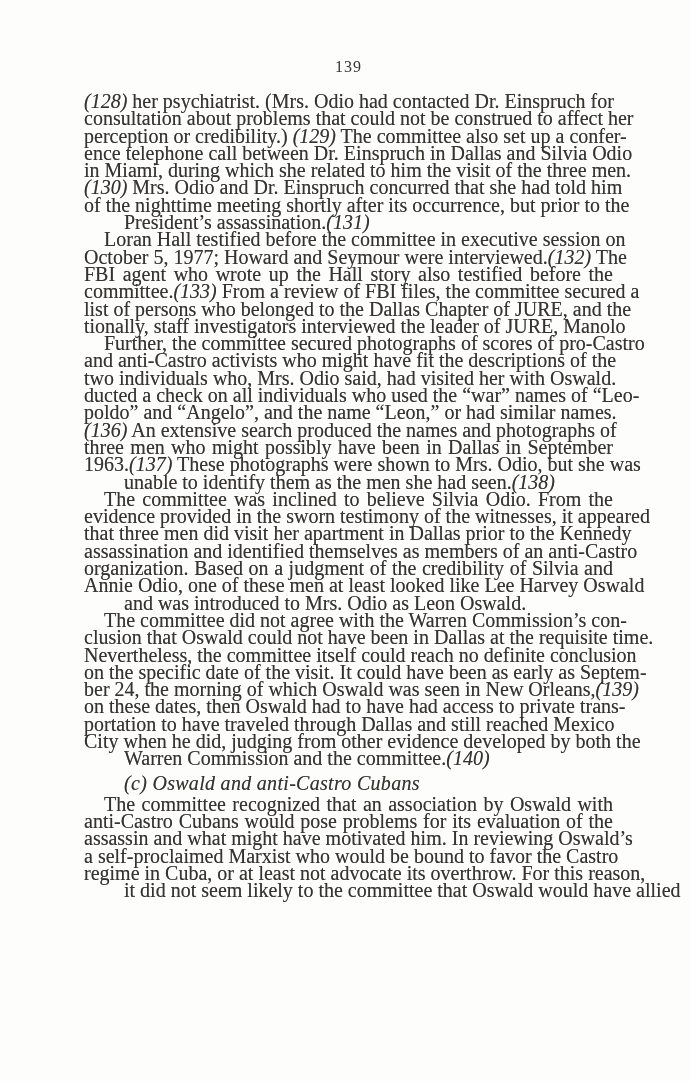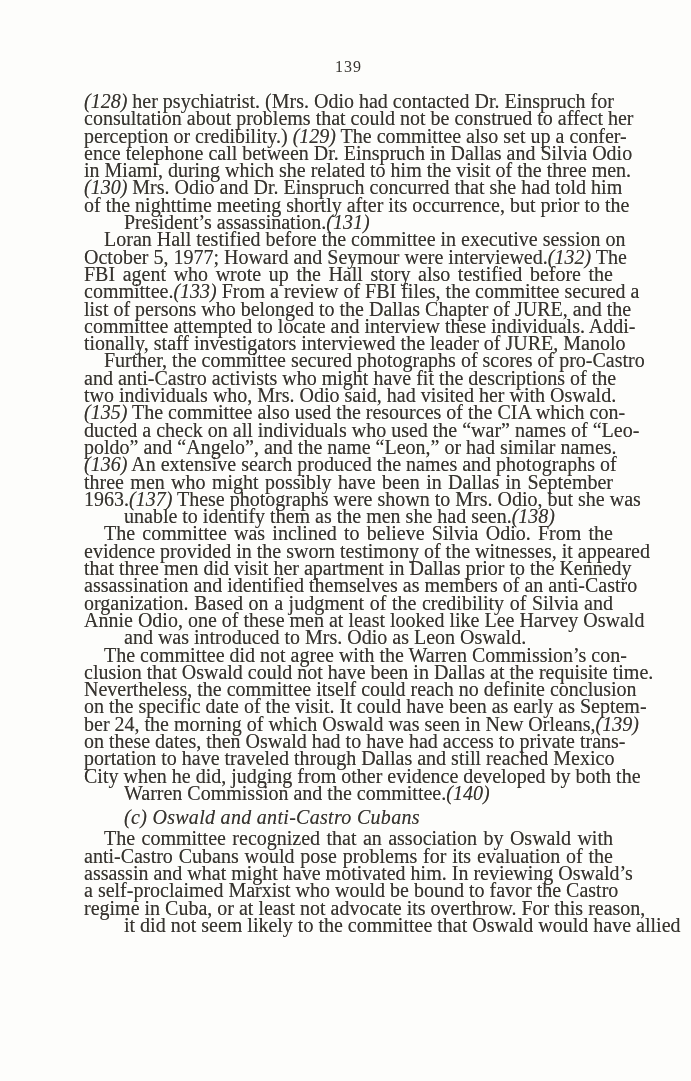--- a/index.html
+++ b/index.html
@@ -79,28 +79,26 @@
           <div class="line"><i>(130)</i> Mrs. Odio and Dr. Einspruch concurred that she had told him</div>
           <div class="line">of the nighttime meeting shortly after its occurrence, but prior to the</div>
           <div class="line last">President’s assassination.<i>(131)</i></div>
         </div>
         <div class="paragraph">
           <div class="line indent">Loran Hall testified before the committee in executive session on</div>
           <div class="line">October 5, 1977; Howard and Seymour were interviewed.<i>(132)</i> The</div>
           <div class="line">FBI agent who wrote up the Hall story also testified before the</div>
           <div class="line">committee.<i>(133)</i> From a review of FBI files, the committee secured a</div>
           <div class="line">list of persons who belonged to the Dallas Chapter of JURE, and the</div>
-          <div class="line">committee attempted to locate and interview these individuals. Addi-</div>
           <div class="line">tionally, staff investigators interviewed the leader of JURE, Manolo</div>
         </div>
         <div class="paragraph">
           <div class="line indent">Further, the committee secured photographs of scores of pro-Castro</div>
           <div class="line">and anti-Castro activists who might have fit the descriptions of the</div>
           <div class="line">two individuals who, Mrs. Odio said, had visited her with Oswald.</div>
-          <div class="line"><i>(135)</i> The committee also used the resources of the CIA which con-</div>
           <div class="line">ducted a check on all individuals who used the “war” names of “Leo-</div>
           <div class="line">poldo” and “Angelo”, and the name “Leon,” or had similar names.</div>
           <div class="line"><i>(136)</i> An extensive search produced the names and photographs of</div>
           <div class="line">three men who might possibly have been in Dallas in September</div>
           <div class="line">1963.<i>(137)</i> These photographs were shown to Mrs. Odio, but she was</div>
           <div class="line last">unable to identify them as the men she had seen.<i>(138)</i></div>
         </div>
         <div class="paragraph">
           <div class="line indent">The committee was inclined to believe Silvia Odio. From the</div>
           <div class="line">evidence provided in the sworn testimony of the witnesses, it appeared</div>

